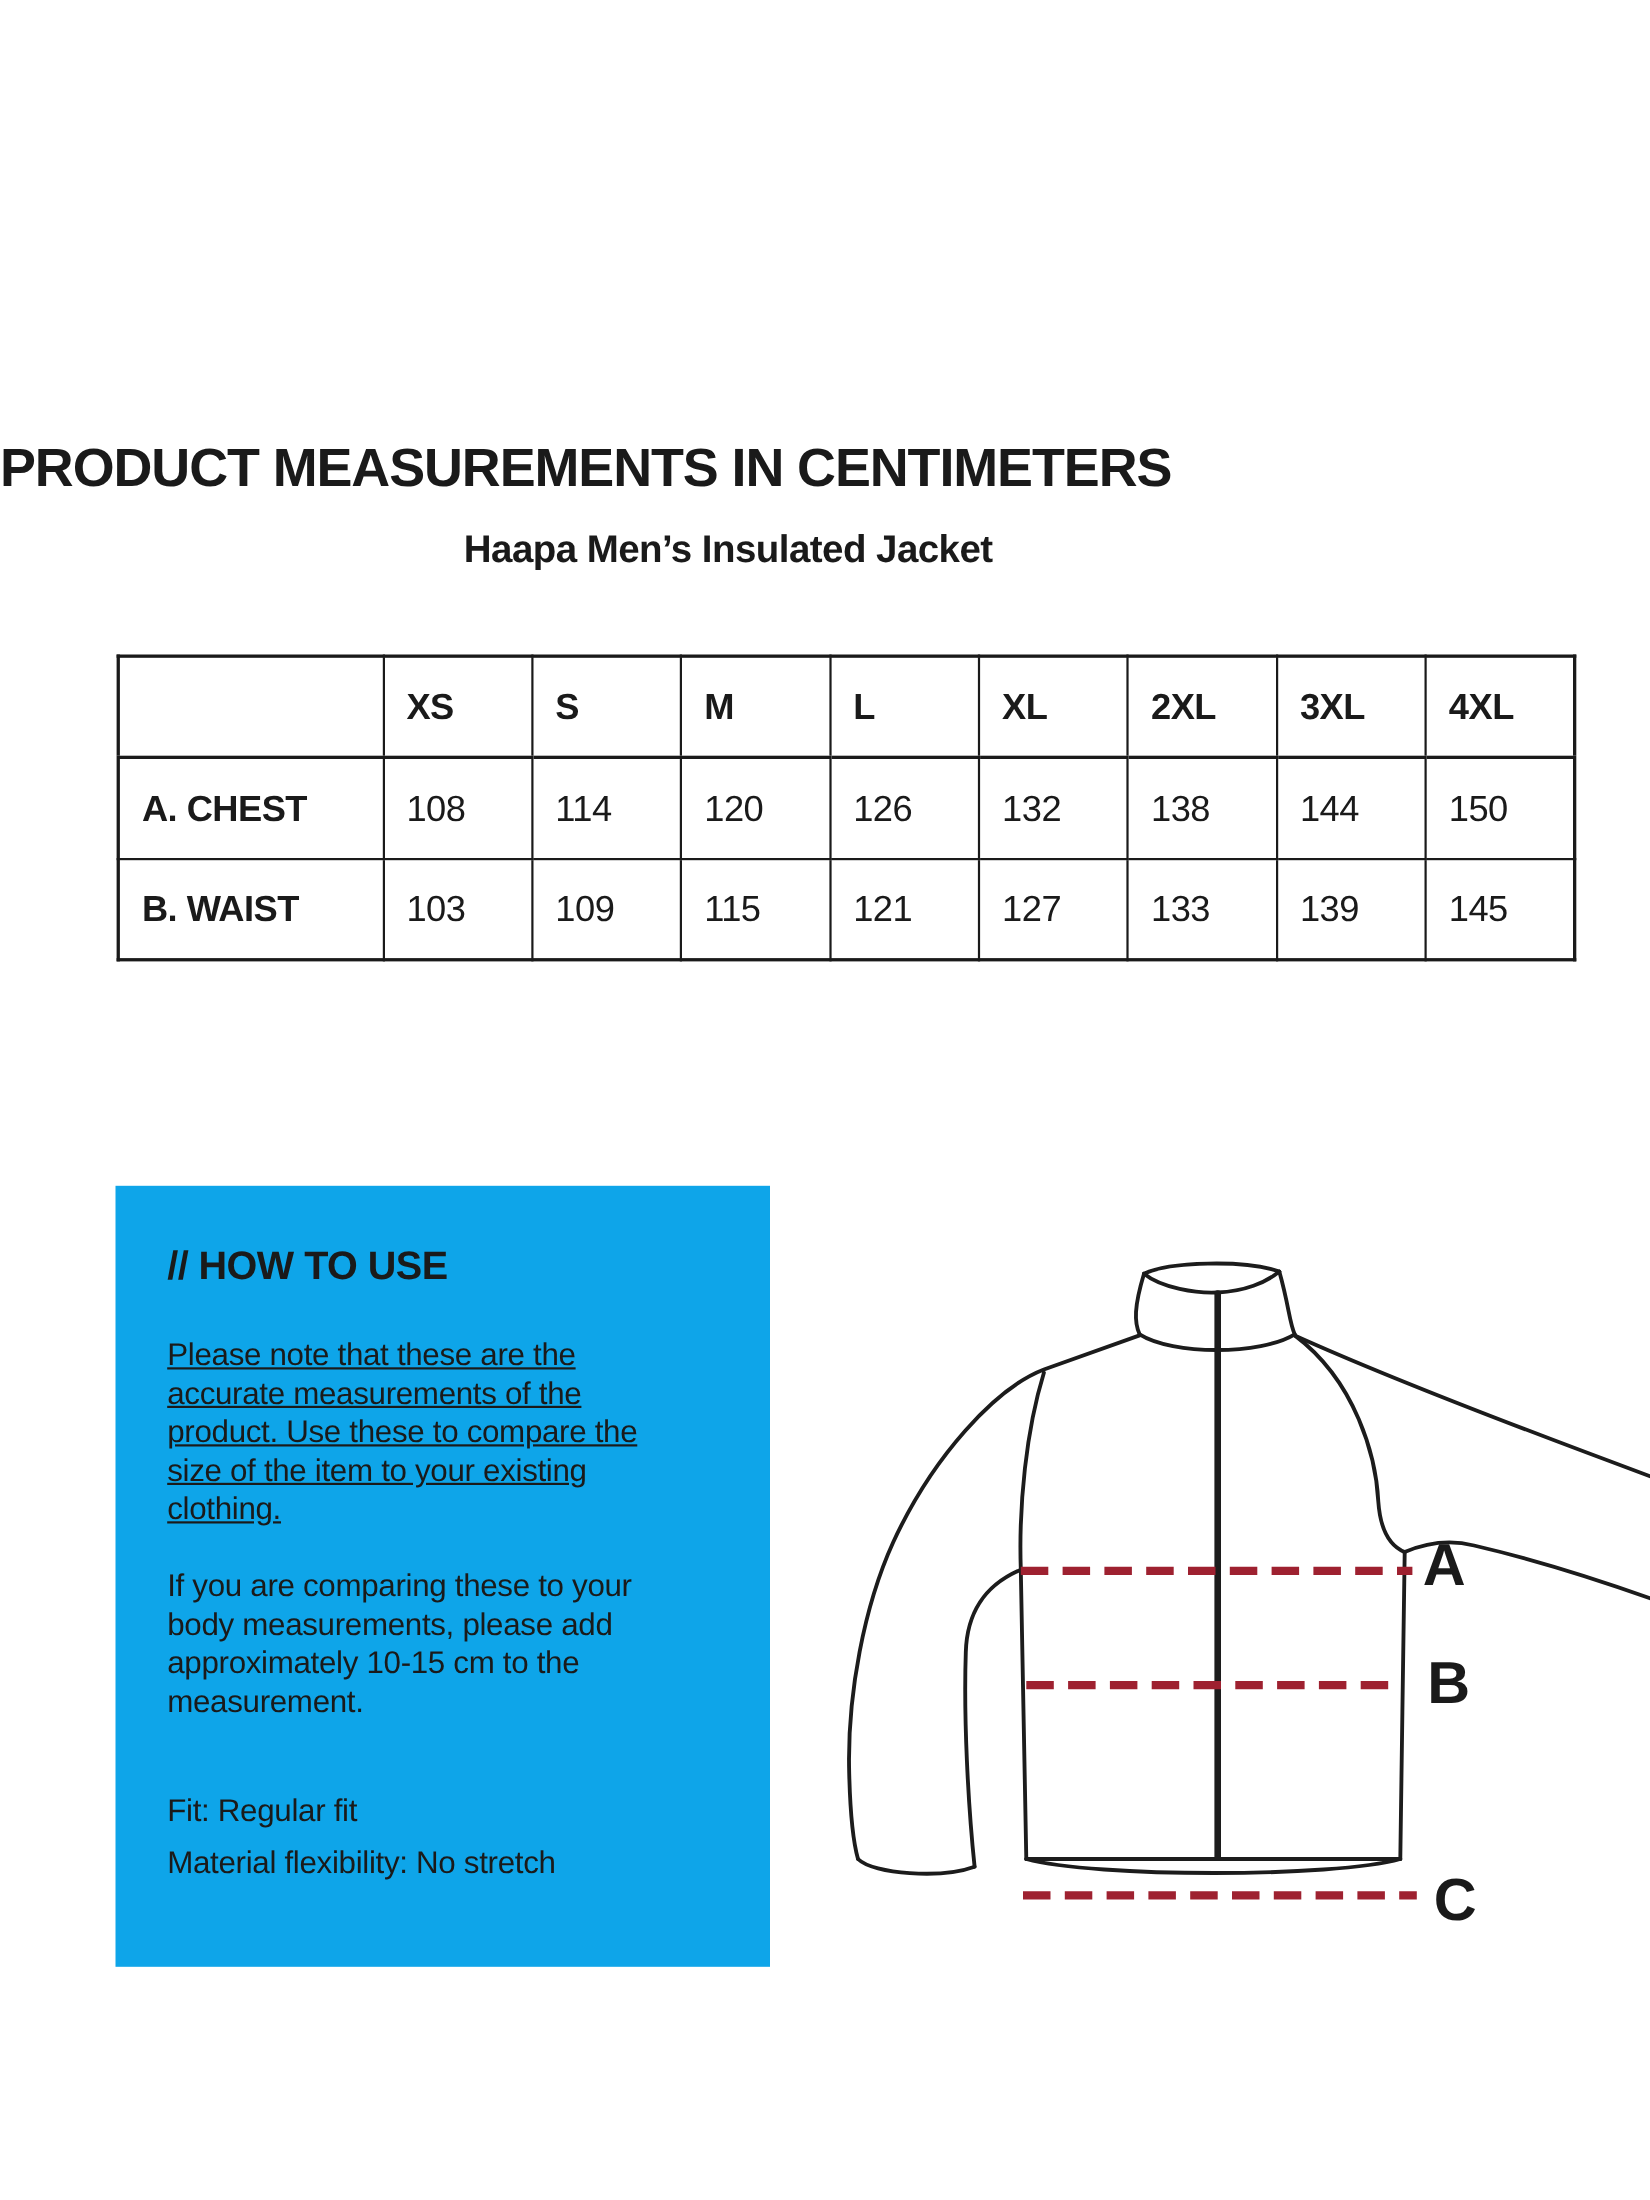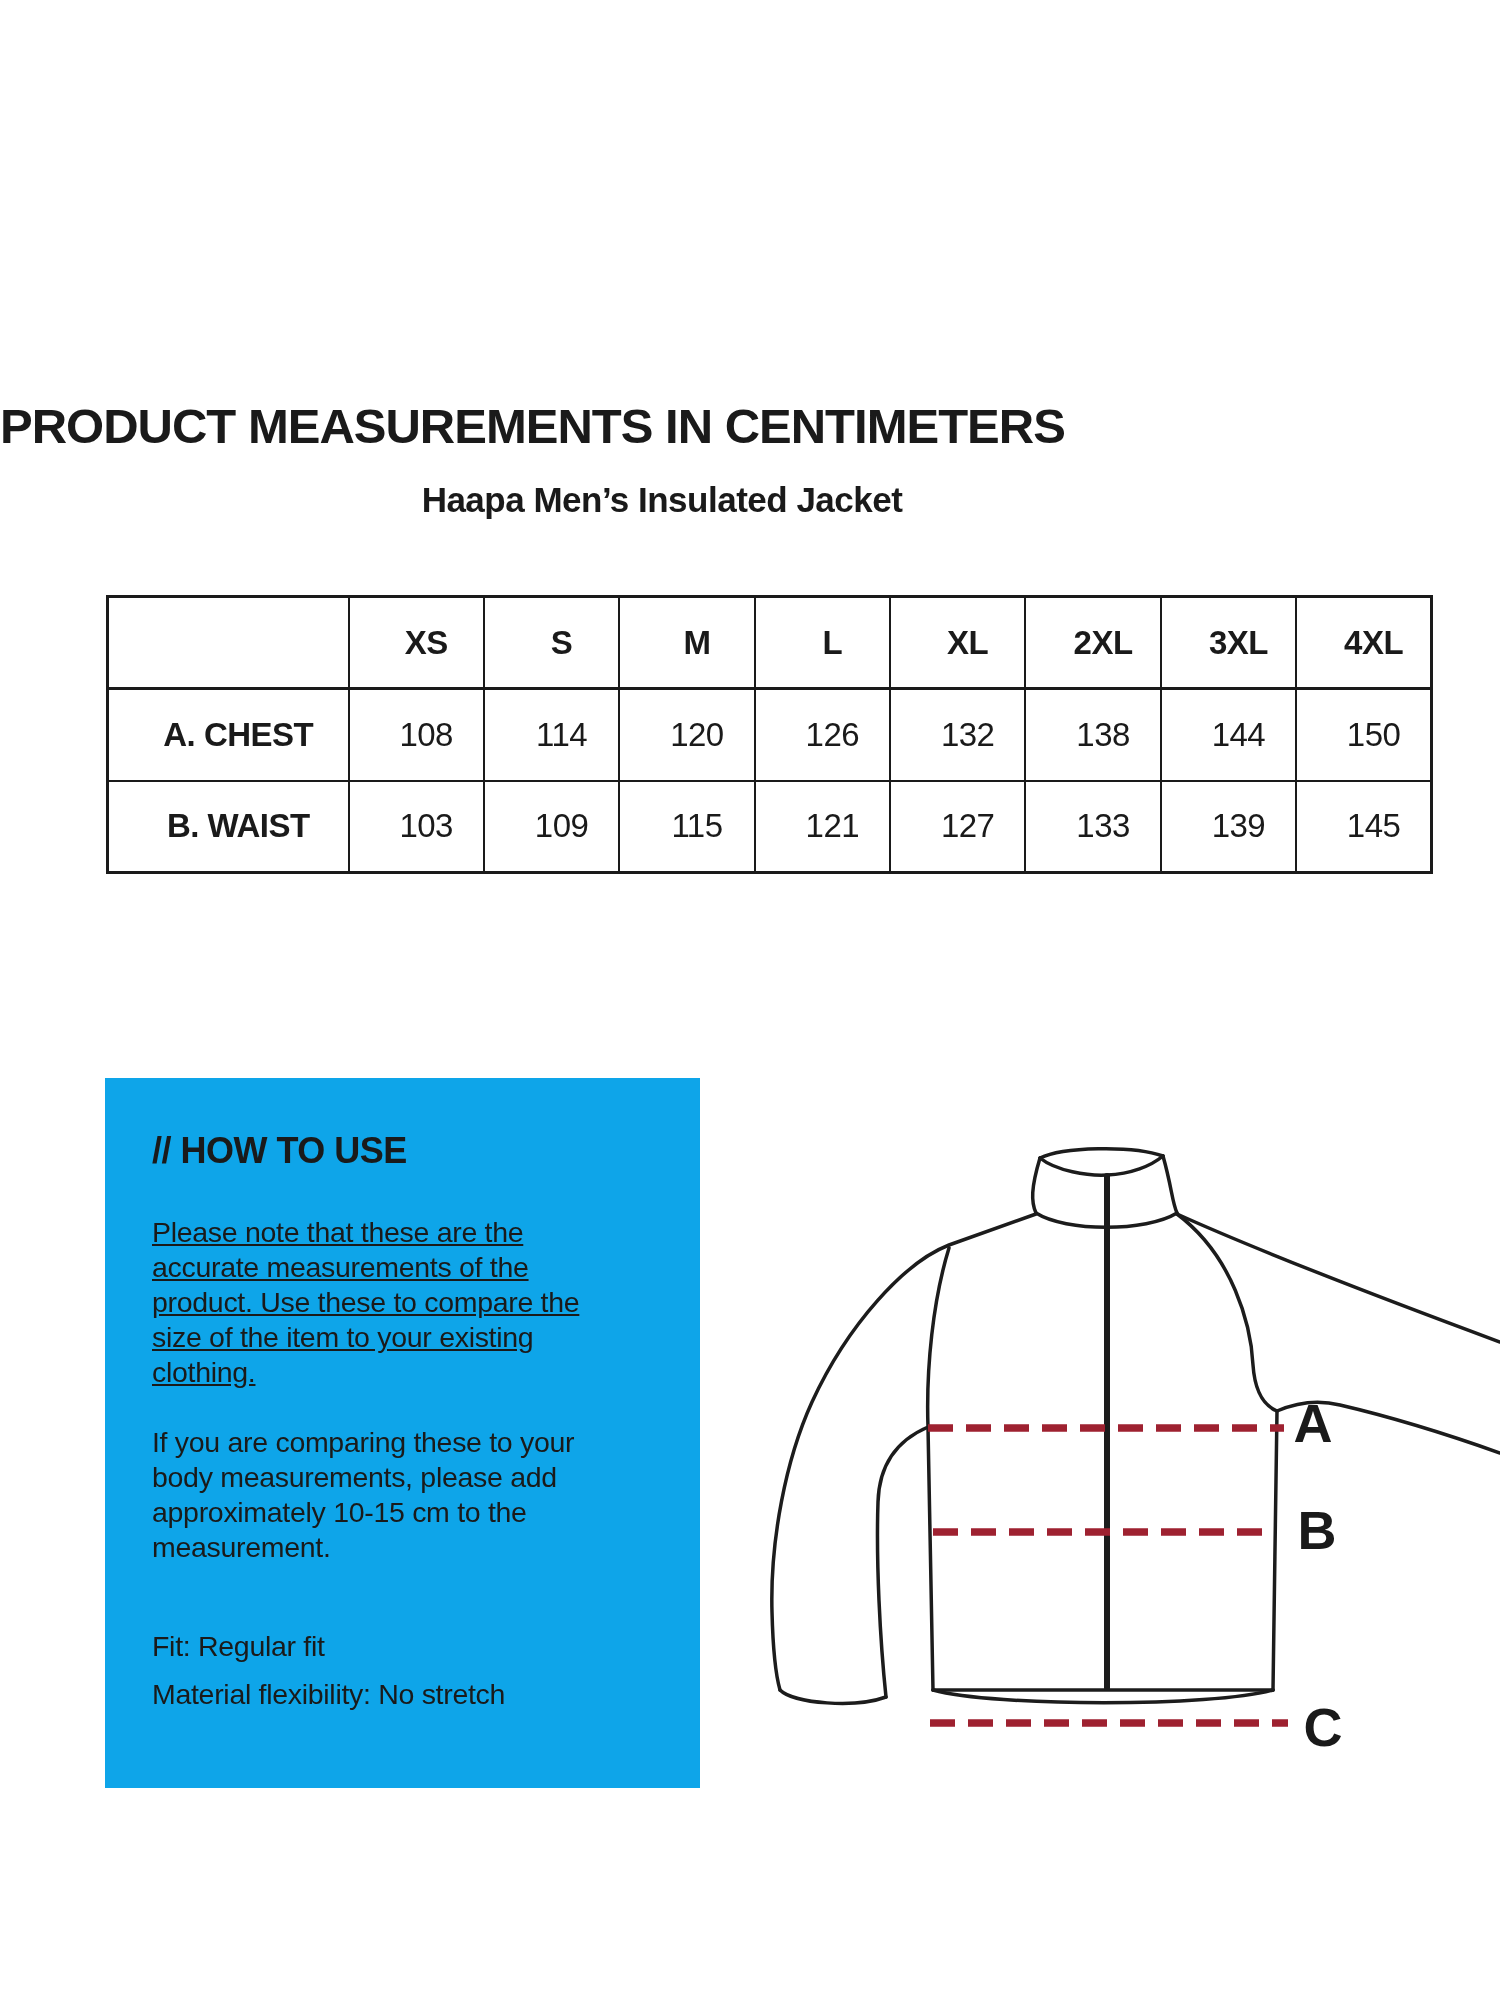--- a/index.html
+++ b/index.html
@@ -17,21 +17,21 @@
     position:absolute; top:480px; left:0; width:1324px; margin:0;
     text-align:center; font-size:35px; font-weight:600; letter-spacing:-0.5px;
   }
   table.size-table {
     position:absolute; left:106px; top:595px; width:1327px;
     border-collapse:collapse; table-layout:fixed;
     border:3px solid #1a1a1a;
   }
   .size-table th, .size-table td {
     border:2px solid #1a1a1a;
-    font-size:33px; font-weight:400; text-align:center;
+    font-size:33px; font-weight:400; text-align:left;
     padding:0 0 0 20px; vertical-align:middle;
     letter-spacing:-0.5px;
   }
   .size-table thead tr { height:92px; }
   .size-table tbody tr { height:92px; }
   .size-table thead th { font-weight:600; border-bottom:3px solid #1a1a1a; }
   .size-table tbody th { font-weight:600; }
   .howto-panel {
     position:absolute; left:105px; top:1078px; width:595px; height:710px;
     background:#0ea5e9;

